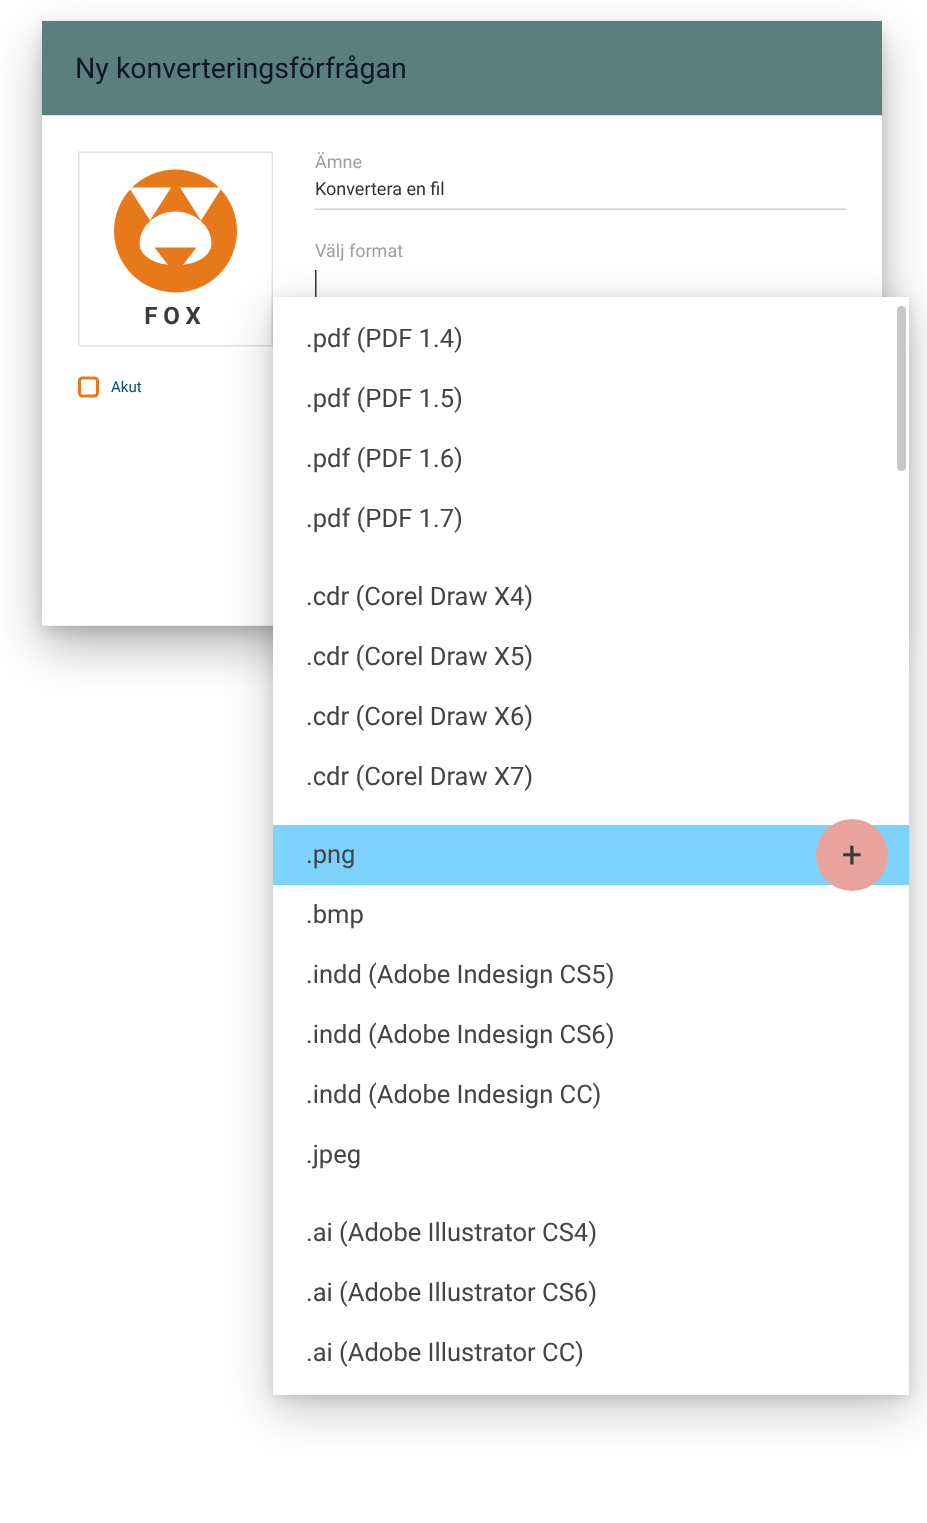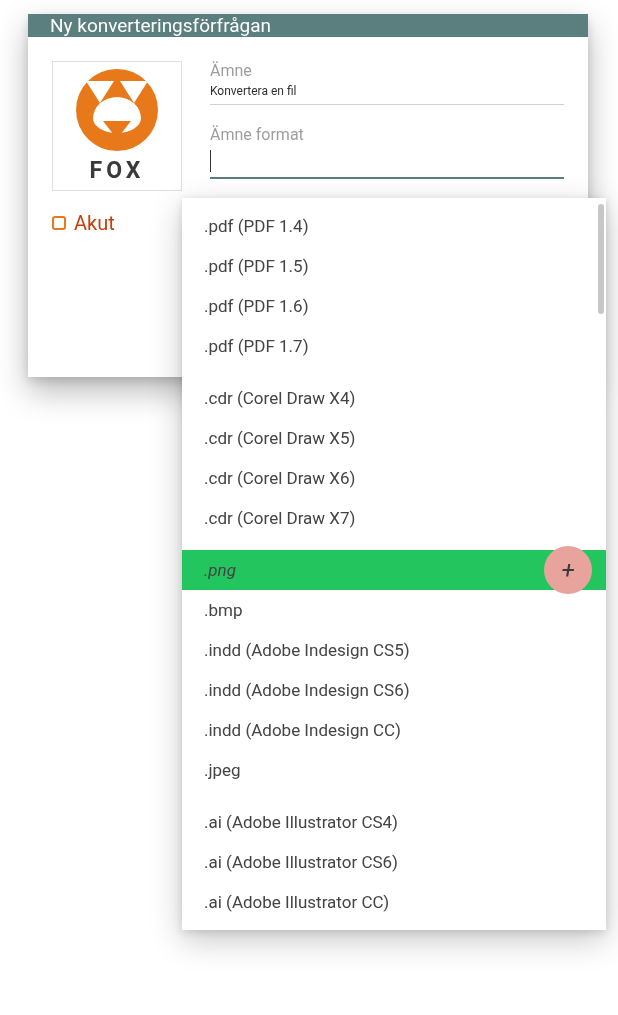--- a/index.html
+++ b/index.html
@@ -19,22 +19,22 @@
       left: 28px;
       top: 14px;
       width: 560px;
       background: #fff;
       border-radius: 3px;
       box-shadow: 0 14px 32px rgba(0,0,0,0.28), 0 4px 10px rgba(0,0,0,0.12);
       overflow: visible;
     }
     .card-header {
       background: #5b7f7f;
-      color: #ffffff;
-      padding: 0 22px;
+      color: #0f172a;
+      padding: 20px 22px;
       font-size: 19px;
       font-weight: 400;
     }
     .card-body {
       padding: 24px 24px 50px 24px;
       display: flex;
       gap: 28px;
       background: #fff;
       min-height: 340px;
     }
@@ -93,49 +93,49 @@
       left: 50%;
       transform: translateX(-50%);
       width: 0;
       height: 0;
       border-left: 14px solid transparent;
       border-right: 14px solid transparent;
       border-top: 18px solid #e8791b;
     }
     .logo-text {
       font-weight: 700;
-      font-size: 23px;
+      font-size: 16px;
       letter-spacing: 4px;
       color: #3a3a3a;
       text-align: right;
     }
     .akut-row {
       margin-top: 20px;
       display: flex;
       align-items: center;
       gap: 8px;
     }
     .checkbox-icon {
       width: 14px;
       height: 14px;
       border: 2px solid #e8791b;
       border-radius: 3px;
     }
     .akut-label {
-      color: #c2410c;
-      font-size: 20px;
+      color: #0c4a6e;
+      font-size: 10px;
     }
     .right-col {
       flex: 1;
     }
     .field {
       margin-bottom: 20px;
     }
     .field-label {
-      font-size: 16px;
+      font-size: 12px;
       color: #9e9e9e;
       margin-bottom: 4px;
     }
     .field-value {
       font-size: 12px;
       color: #333;
       padding-bottom: 6px;
       border-bottom: 1px solid #d0d0d0;
     }
     .field-input {
@@ -176,22 +176,21 @@
       padding: 10px 22px;
       font-size: 17px;
       color: #444;
       cursor: pointer;
       position: relative;
       display: flex;
       align-items: center;
       justify-content: space-between;
     }
     .dd-item.highlighted {
-      background: #22c55e;
-      font-style: italic;
+      background: #7dd3fc;
     }
     .dd-group-gap {
       height: 12px;
     }
     .add-btn {
       width: 48px;
       height: 48px;
       border-radius: 50%;
       background: #e9a39d;
       display: flex;
@@ -241,21 +240,21 @@
         <span class="checkbox-icon"></span>
         <span class="akut-label">Akut</span>
       </div>
     </div>
     <div class="right-col">
       <div class="field">
         <div class="field-label">Ämne</div>
         <div class="field-value">Konvertera en fil</div>
       </div>
       <div class="field">
-        <div class="field-label">Ämne format</div>
+        <div class="field-label">Välj format</div>
         <div class="cursor-line">
           <span class="cursor-bar"></span>
           <input class="field-input" type="text" value="" style="">
         </div>
       </div>
     </div>
   </div>
 </div>
 
 <div class="dropdown">

